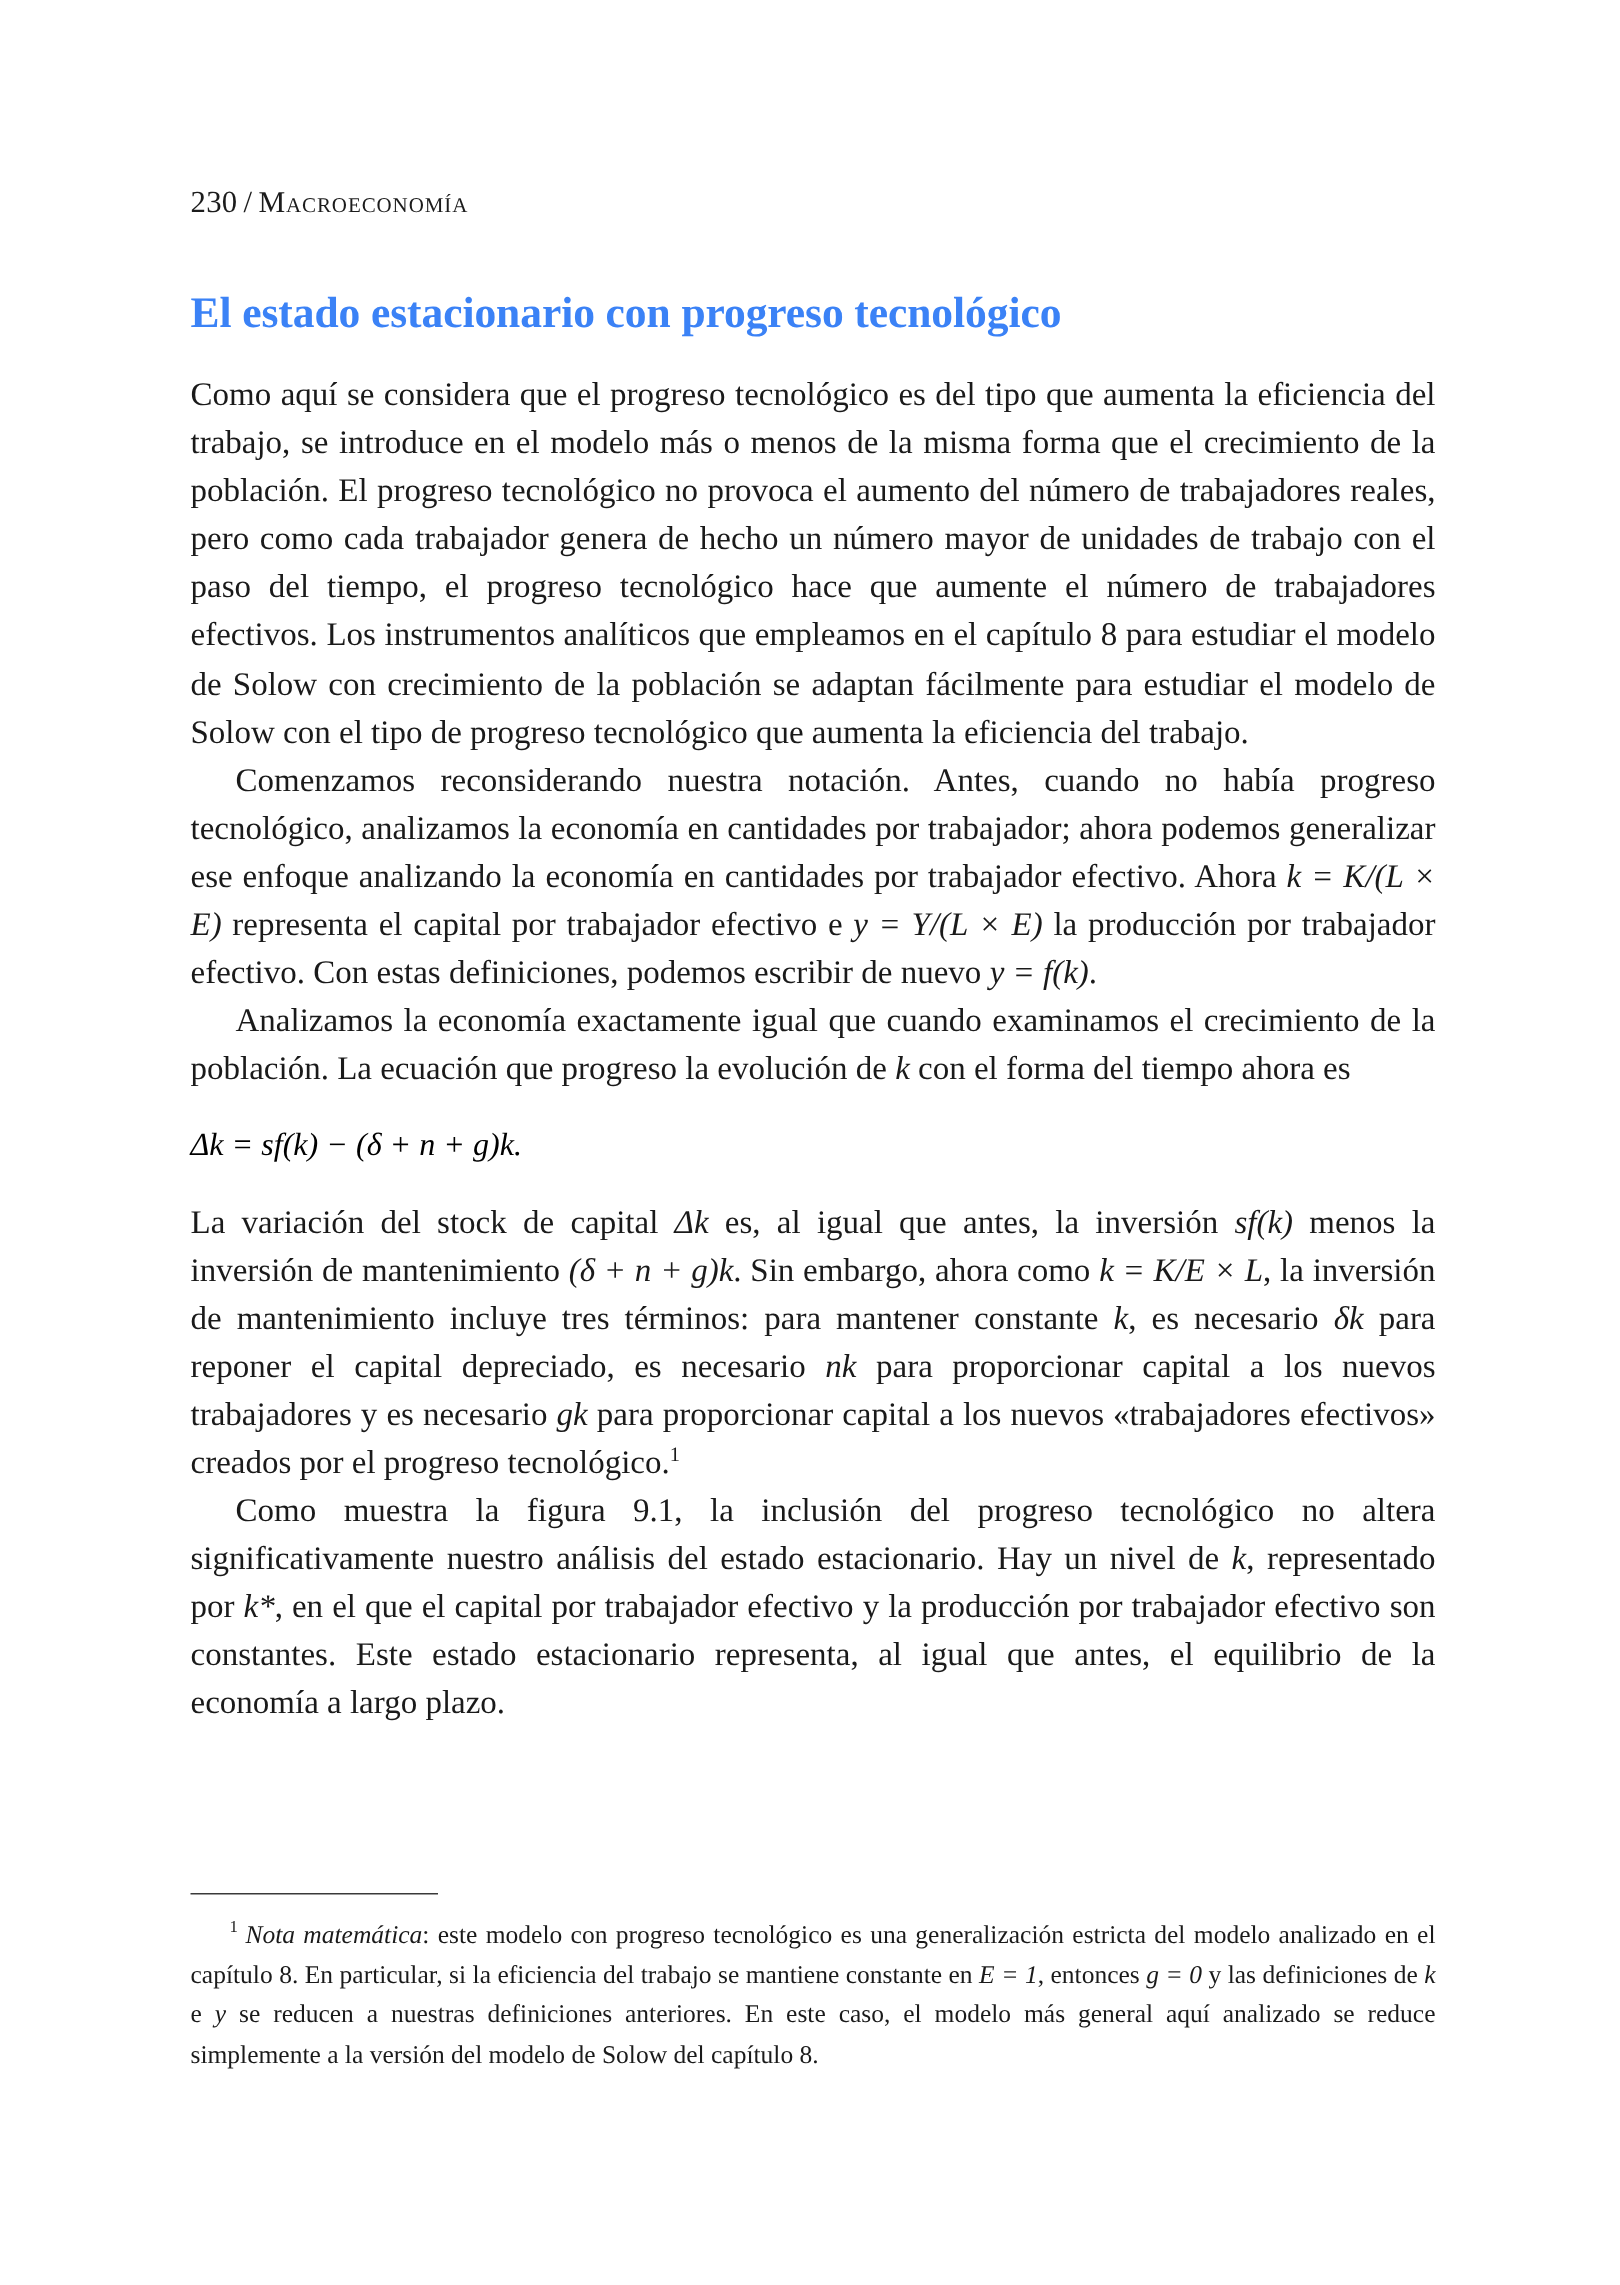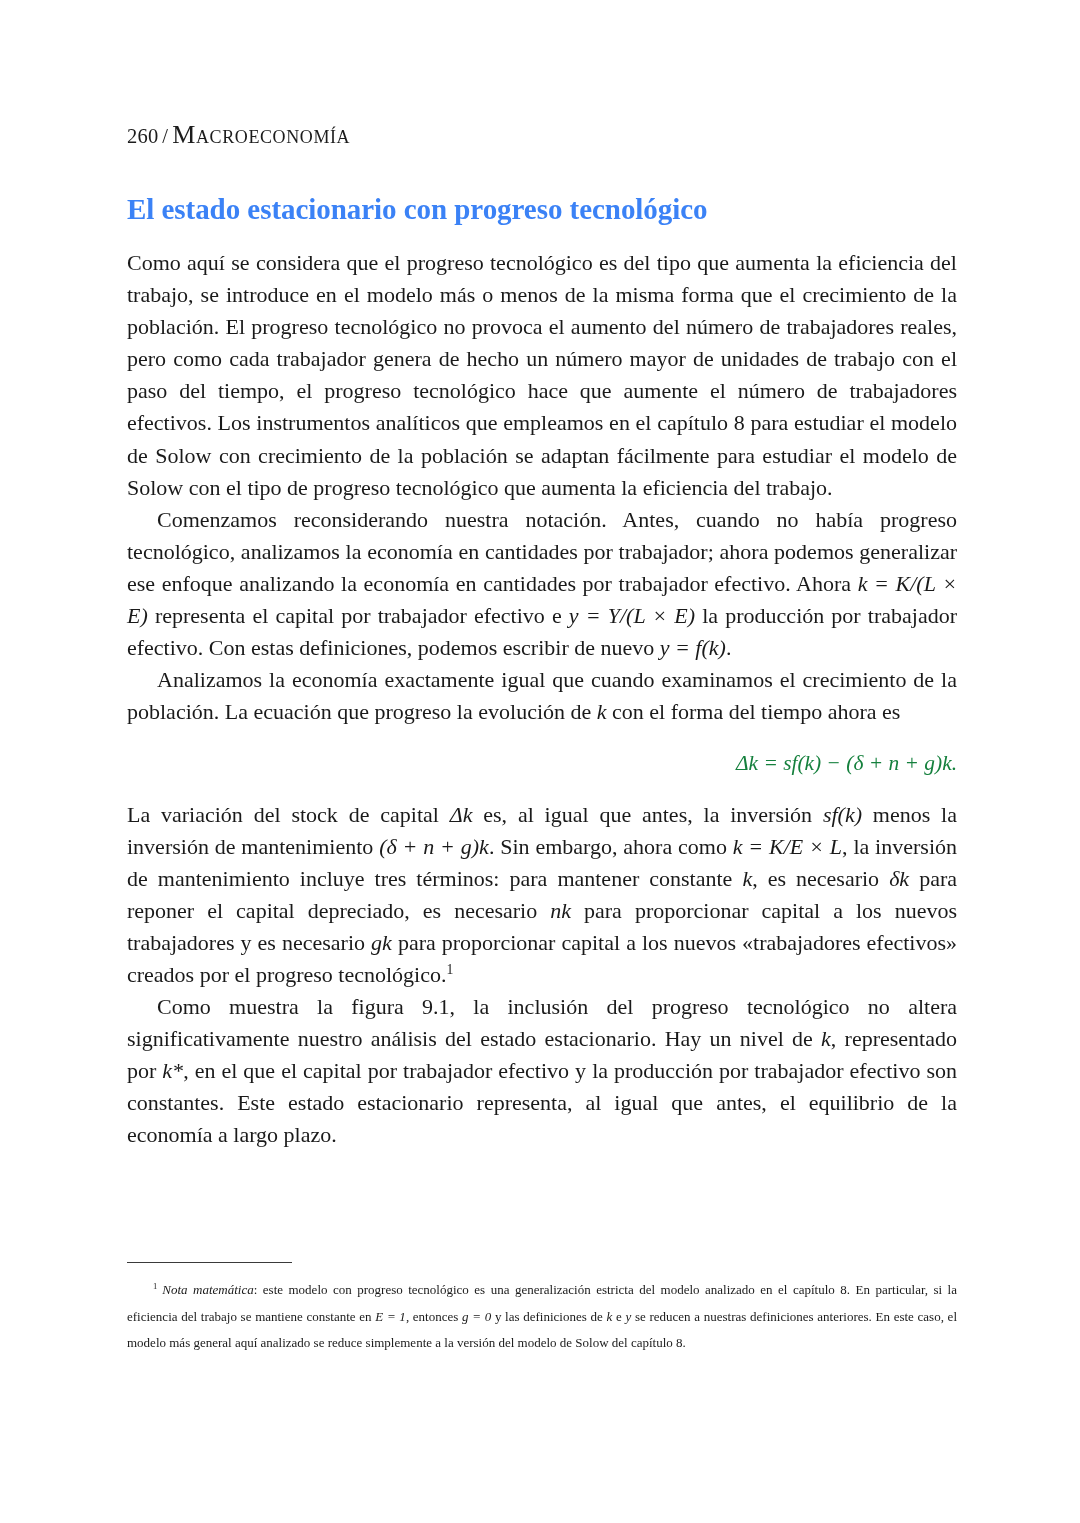--- a/index.html
+++ b/index.html
@@ -35,21 +35,21 @@
     line-height: 26px;
     color: #1c1c1c;
     letter-spacing: 0.2px;
     white-space: nowrap;
   }
   .running-head .folio { font-variant: normal; }
   .running-head .sep { padding: 0 4px; }
   .running-head .booktitle {
     font-variant: small-caps;
     letter-spacing: 0.6px;
-    font-size: 26px;
+    font-size: 20px;
   }
 
   
   .section-heading {
     position: absolute;
     left: 127px;
     top: 171px;
     width: 830px;
     font-size: 29px;
     font-weight: bold;
@@ -74,23 +74,23 @@
     text-justify: inter-word;
     color: #1a1a1a;
     hyphens: manual;
   }
   p.body.indent { text-indent: 30px; }
 
   p.equation {
     margin: 0;
     font-size: 21.4px;
     line-height: 32.1px;
-    text-align: right;
+    text-align: left;
     padding: 19px 0 19px 0;
-    color: #15803d;
+    color: #000000;
   }
 
   .mi { font-style: italic; }
   sup.fn {
     font-size: 0.62em;
     vertical-align: super;
     line-height: 0;
   }
 
   
@@ -101,40 +101,40 @@
     width: 830px;
   }
   .footnote-rule {
     width: 165px;
     height: 0;
     border-top: 1.6px solid #3a3a3a;
     margin: 0 0 14px 0;
   }
   p.footnote {
     margin: 0;
-    font-size: 13px;
+    font-size: 17px;
     line-height: 26.6px;
     text-align: justify;
     color: #1a1a1a;
   }
   p.footnote.first { text-indent: 26px; }
   .fn-mark {
     font-size: 0.66em;
     vertical-align: super;
     line-height: 0;
     padding-right: 5px;
   }
 </style>
 </head>
 <body>
 
 <div class="page">
 
   <div class="running-head">
-    <span class="folio">260</span><span class="sep">/</span><span class="booktitle">Macroeconomía</span>
+    <span class="folio">230</span><span class="sep">/</span><span class="booktitle">Macroeconomía</span>
   </div>
 
   <h2 class="section-heading">El estado estacionario con progreso tecnológico</h2>
 
   <div class="body-col">
 
     <p class="body"><span>Como aquí se considera que el progreso tecnológico es del tipo que aumenta la eficiencia del trabajo, se introduce en el modelo más o menos de la misma forma que el crecimiento de la población. El progreso tecnológico no provoca el aumento del número de trabajadores reales, pero como cada trabajador genera de hecho un número mayor de unidades de trabajo con el paso del tiempo, el progreso tecnológico hace que aumente el número de trabajadores efectivos. Los instrumentos analíticos que empleamos en el capítulo 8 para estudiar el modelo de Solow con crecimiento de la población se adaptan fácilmente para estudiar el modelo de Solow con el tipo de progreso tecnológico que aumenta la eficiencia del trabajo.</span></p>
 
     <p class="body indent"><span>Comenzamos reconsiderando nuestra notación. Antes, cuando no había progreso tecnológico, analizamos la economía en cantidades por trabajador; ahora podemos generalizar ese enfoque analizando la economía en cantidades por trabajador efectivo. Ahora </span><span class="mi">k = K/(L × E)</span><span> representa el capital por trabajador efectivo e </span><span class="mi">y = Y/(L × E)</span><span> la producción por trabajador efectivo. Con estas definiciones, podemos escribir de nuevo </span><span class="mi">y = f(k)</span><span>.</span></p>
 

